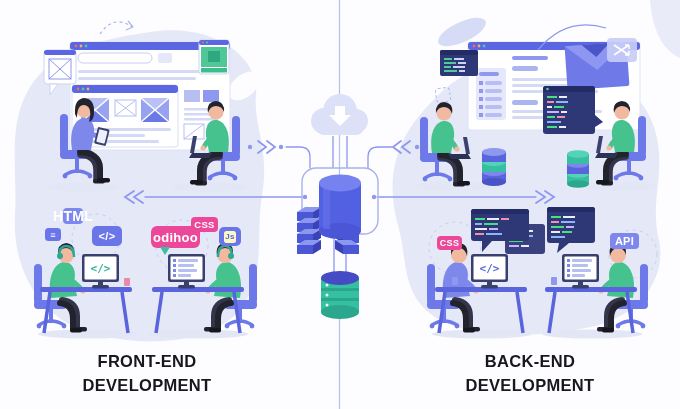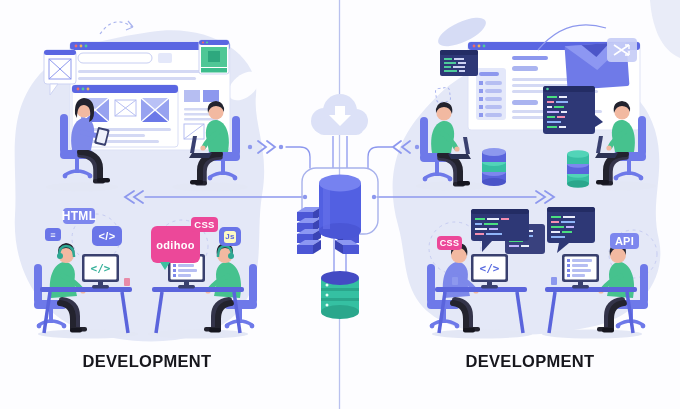--- a/index.html
+++ b/index.html
@@ -4,24 +4,24 @@
 <style>
   html,body{margin:0;padding:0;background:#fff;}
   .canvas{position:relative;width:680px;height:409px;overflow:hidden;background:#fdfdff;
           font-family:"Liberation Sans",sans-serif;}
   .canvas svg{position:absolute;left:0;top:0;}
   .badge{position:absolute;display:flex;align-items:center;justify-content:center;
          color:#fff;font-weight:bold;letter-spacing:.3px;}
   .b-purple{background:#7d87ee;}
   .b-purple2{background:#6a75e8;}
   .b-teal{background:#ec4899;}
-  .badge-html{left:63px;top:208px;width:32px;height:16px;border-radius:4px;font-size:12px;}
+  .badge-html{left:63px;top:208px;width:20px;height:16px;border-radius:4px;font-size:14px;}
   .badge-code{left:92px;top:226px;width:30px;height:20px;border-radius:5px;font-size:11px;}
   .badge-list{left:45px;top:228px;width:16px;height:13px;border-radius:3.5px;font-size:9px;}
-  .badge-chat{left:151px;top:226px;width:49px;height:37px;border-radius:6px;font-size:11px;}
+  .badge-chat{left:151px;top:226px;width:49px;height:22px;border-radius:6px;font-size:13px;}
   .badge-chat::after{content:"";position:absolute;left:9px;bottom:-7px;width:0;height:0;
       border-left:5px solid transparent;border-right:5px solid transparent;border-top:8px solid #3dbfa0;}
   .badge-cssL{left:191px;top:217px;width:27px;height:15px;border-radius:4px;font-size:9.5px;}
   .badge-js{left:219px;top:227px;width:22px;height:19px;border-radius:5px;}
   .badge-js .chip{width:12px;height:12px;background:#fef9c3;border-radius:2.5px;color:#5a66e2;
       font-size:8px;font-weight:bold;display:flex;align-items:center;justify-content:center;}
   .badge-cssR{left:437px;top:236px;width:25px;height:14px;border-radius:4px;font-size:9px;}
   .badge-api{left:610px;top:233px;width:29px;height:16px;border-radius:4px;font-size:11px;}
   .section-title{position:absolute;width:180px;text-align:center;color:#17171d;
       font-weight:bold;font-size:16.5px;line-height:24px;letter-spacing:.3px;}
@@ -515,19 +515,21 @@
       <span class="chip">Js</span>
     </div>
 <div class="badge b-teal badge-cssR">
       <span>CSS</span>
     </div>
 <div class="badge b-purple badge-api">
       <span>API</span>
     </div>
 
 <div class="section-title title-left">
+  <div>FRONT-END</div>
   <div>DEVELOPMENT</div>
 </div>
 <div class="section-title title-right">
+  <div>BACK-END</div>
   <div>DEVELOPMENT</div>
 </div>
 
 </div>
 
 </body></html>

